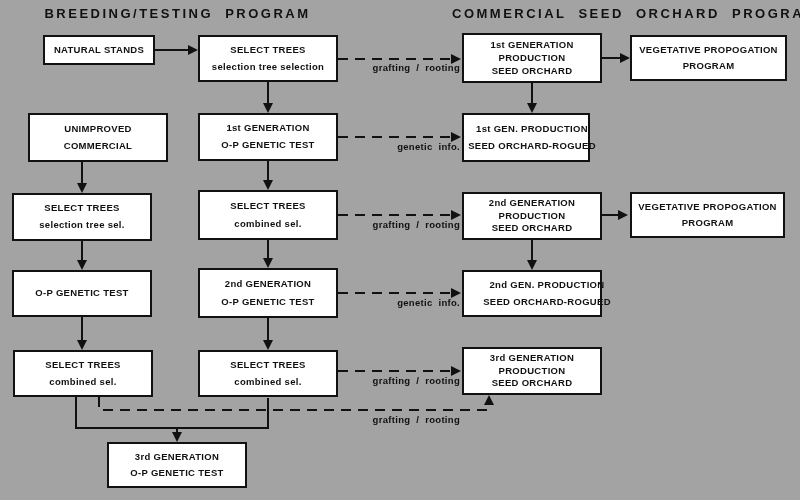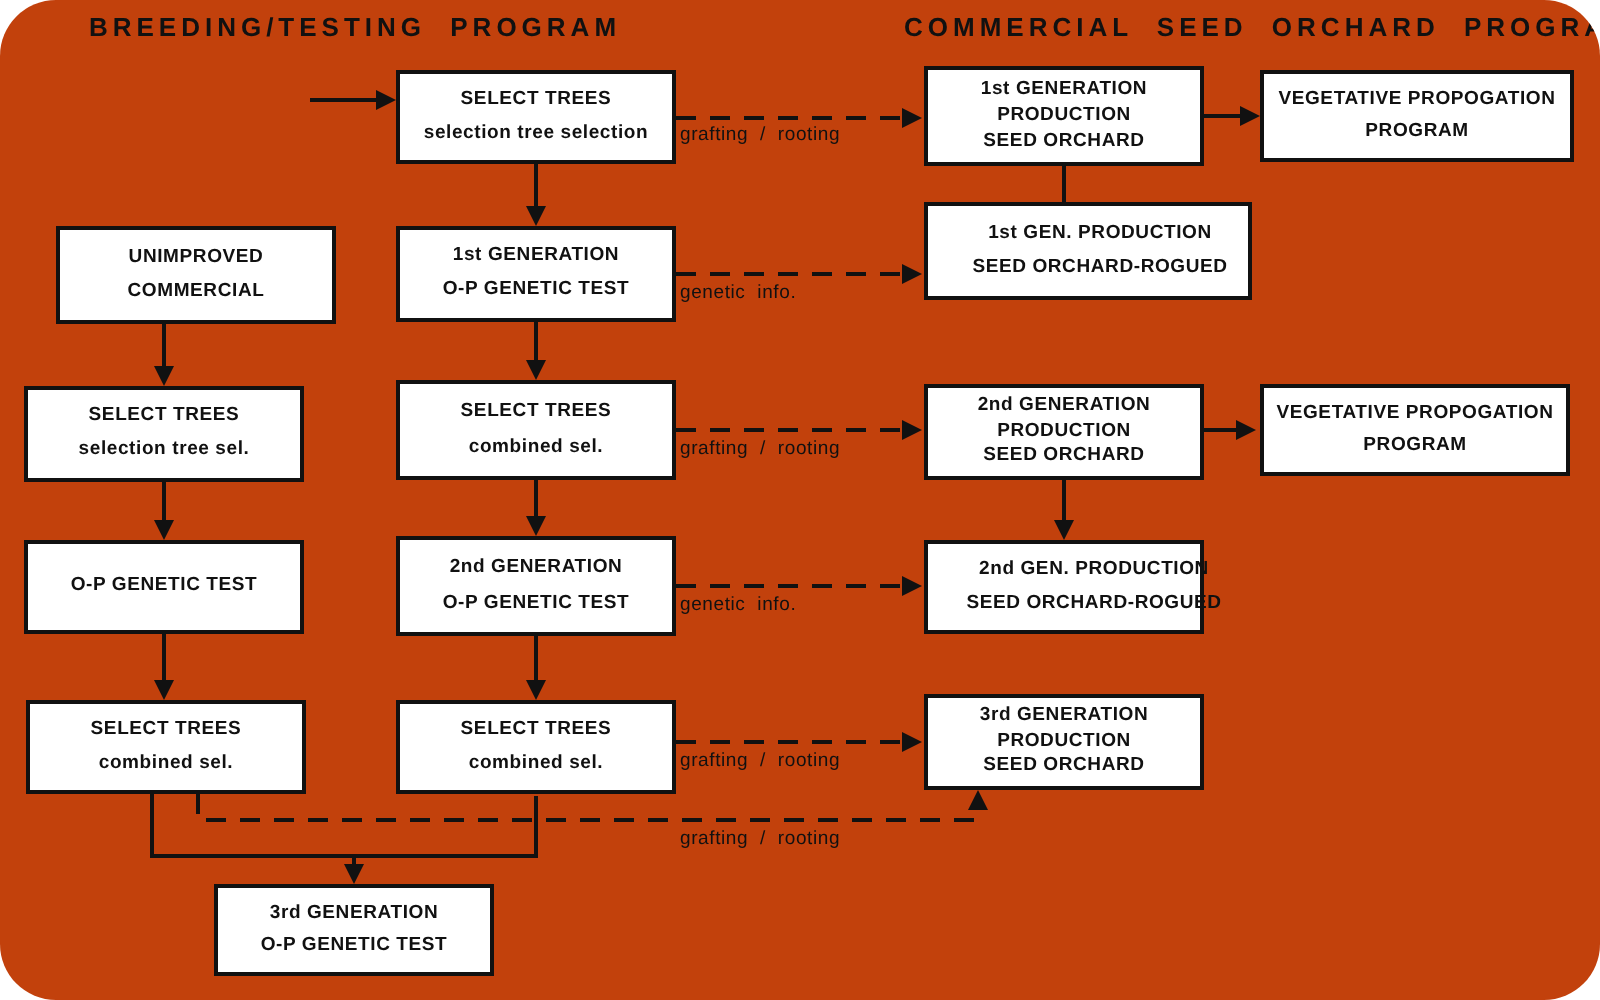--- a/index.html
+++ b/index.html
@@ -1,40 +1,40 @@
 <!DOCTYPE html>
 <html><head>
 <meta charset="utf-8">
 <style>
   * { margin:0; padding:0; box-sizing:border-box; }
   html,body { background:#ffffff; }
   body { font-family:"Liberation Sans", sans-serif; }
   .canvas {
     position:relative; width:800px; height:500px;
-    background:#c2410c; overflow:hidden; color:#111;border-radius:28px;
+    background:#a3a3a3; overflow:hidden; color:#111;
   }
   .connectors { position:absolute; left:0; top:0; width:800px; height:500px; }
   .heading {
     position:absolute; font-weight:bold; font-size:13px;
     letter-spacing:2.5px; word-spacing:6px; white-space:nowrap;
     text-align:center; color:#111;
   }
   .box {
     position:absolute; border:2px solid #111; background:#fff;
     display:flex; flex-direction:column; align-items:center;
     justify-content:space-evenly; text-align:center; padding:2px;
   }
   .box.single { justify-content:center; }
   .bl {
     font-weight:bold; font-size:9.5px; letter-spacing:0.3px;
     line-height:1.1; white-space:nowrap; color:#111;
   }
   .edge-label {
-    position:absolute; width:120px; text-align:left;
-    font-weight:normal; font-size:9.5px; letter-spacing:0.3px;
+    position:absolute; width:120px; text-align:right;
+    font-weight:bold; font-size:9.5px; letter-spacing:0.3px;
     word-spacing:3px; white-space:nowrap; color:#111;
   }
 </style>
 </head>
 <body>
 
 <div class="canvas">
 
   <svg class="connectors" viewBox="0 0 800 500">
     <defs>
@@ -64,20 +64,23 @@
         <path d="M338,293 H459" marker-end="url(#ah)"></path>
         <path d="M338,371 H459" marker-end="url(#ah)"></path>
         <path d="M99,397 V410 H489 V397" marker-end="url(#ah)"></path>
       </g>
     </g>
   </svg>
 
   <div class="heading" style="left:30px; top:6px; width:295px;">BREEDING/TESTING PROGRAM</div>
   <div class="heading" style="left:452px; top:6px; width:346px;">COMMERCIAL SEED ORCHARD PROGRAM</div>
 
+  <div class="box single" style="left:43px; top:35px; width:112px; height:30px;">
+    <span class="bl">NATURAL STANDS</span>
+  </div>
 
   <div class="box" style="left:198px; top:35px; width:140px; height:47px;">
     <span class="bl">SELECT TREES</span>
     <span class="bl">selection tree selection</span>
   </div>
 
   <div class="box" style="left:462px; top:33px; width:140px; height:50px;">
     <span class="bl">1st GENERATION</span>
     <span class="bl">PRODUCTION</span>
     <span class="bl">SEED ORCHARD</span>
@@ -91,21 +94,21 @@
   <div class="box" style="left:28px; top:113px; width:140px; height:49px;">
     <span class="bl">UNIMPROVED</span>
     <span class="bl">COMMERCIAL</span>
   </div>
 
   <div class="box" style="left:198px; top:113px; width:140px; height:48px;">
     <span class="bl">1st GENERATION</span>
     <span class="bl">O-P GENETIC TEST</span>
   </div>
 
-  <div class="box" style="left:462px; top:101px; width:164px; height:49px;padding-left:14px;">
+  <div class="box" style="left:462px; top:113px; width:128px; height:49px;padding-left:14px;">
     <span class="bl">1st GEN. PRODUCTION</span>
     <span class="bl">SEED ORCHARD-ROGUED</span>
   </div>
 
   <div class="box" style="left:12px; top:193px; width:140px; height:48px;">
     <span class="bl">SELECT TREES</span>
     <span class="bl">selection tree sel.</span>
   </div>
 
   <div class="box" style="left:198px; top:190px; width:140px; height:50px;">

